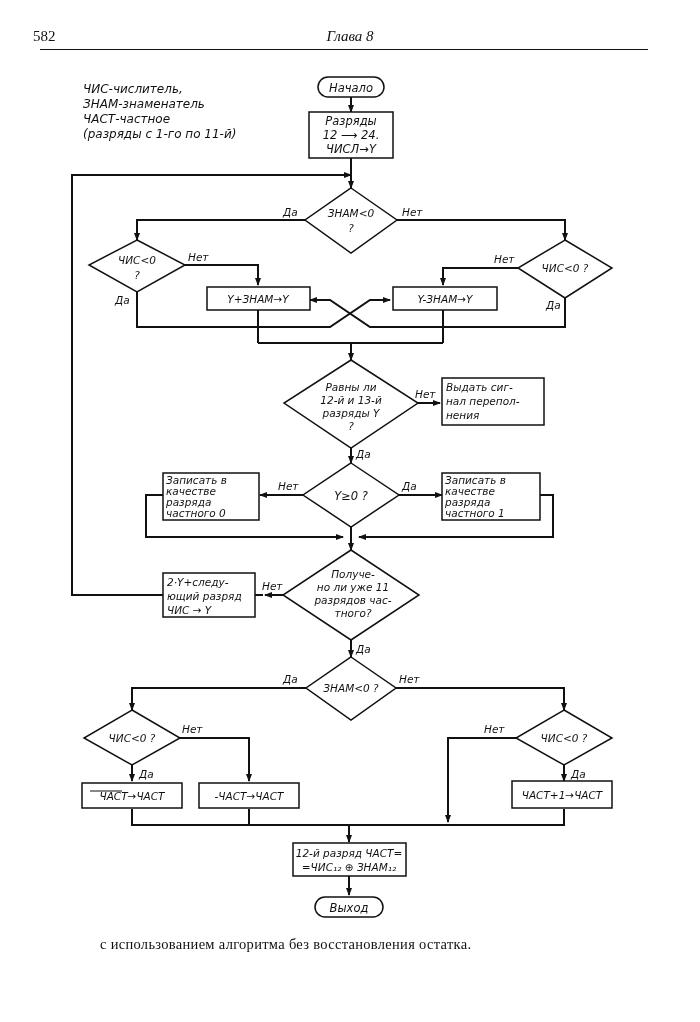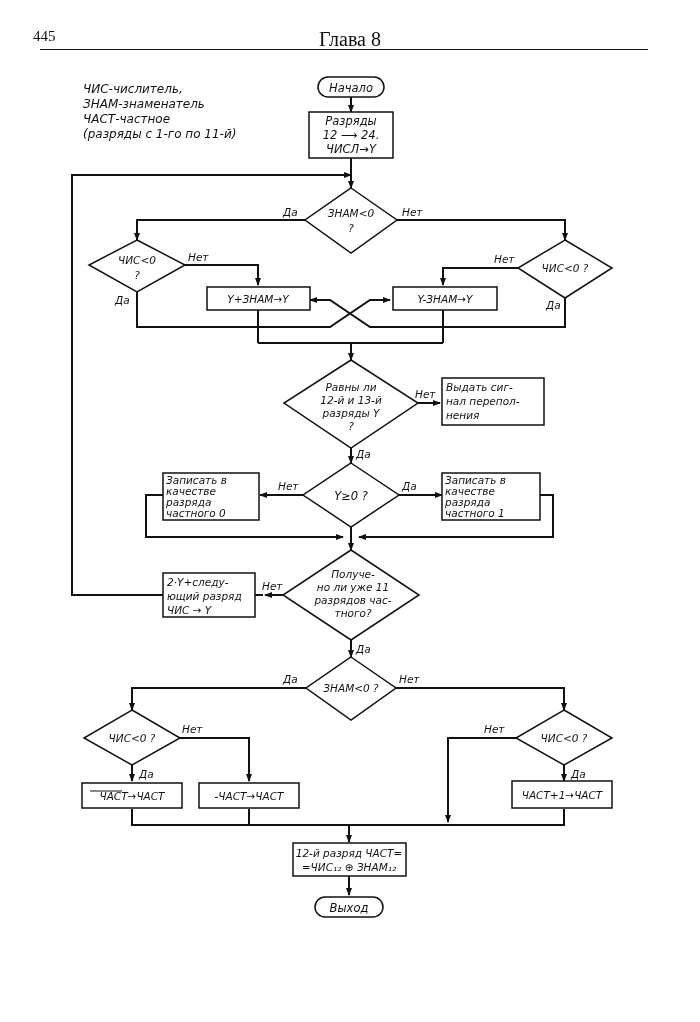--- a/index.html
+++ b/index.html
@@ -1,32 +1,32 @@
 <!DOCTYPE html>
 <html><head>
 <meta charset="utf-8">
 <style>
   html, body { margin: 0; padding: 0; background: #fff; }
   body { width: 700px; height: 1022px; position: relative; overflow: hidden; font-family: "DejaVu Serif", serif; color: #111; }
   .hdr-num { position: absolute; left: 33px; top: 28px; font-size: 15px; font-family: "Liberation Serif", serif; }
-  .hdr-title { position: absolute; left: 0; width: 700px; text-align: center; top: 28px; font-size: 20px; font-family: "Liberation Serif", serif; }
+  .hdr-title { position: absolute; left: 0; width: 700px; text-align: center; top: 28px; font-size: 15px; font-style: italic; font-family: "Liberation Serif", serif; }
   .hdr-rule { position: absolute; left: 40px; top: 49px; width: 608px; height: 1px; background: #111; }
   svg { position: absolute; left: 0; top: 0; }
   .t { font-family: "DejaVu Sans", sans-serif; font-style: italic; font-size: 11.5px; fill: #111; }
   .ts { font-family: "DejaVu Sans", sans-serif; font-style: italic; font-size: 10.5px; fill: #111; }
   .legend { font-family: "DejaVu Sans", sans-serif; font-style: italic; font-size: 12px; fill: #111; }
   .ln { stroke: #111; stroke-width: 2; fill: none; }
   .bx { stroke: #111; stroke-width: 1.5; fill: #fff; }
   .caption { position: absolute; left: 40px; width: 620px; top: 935px; font-family: "Liberation Serif", serif; font-size: 14.5px; line-height: 19px; letter-spacing: 0.3px; }
   .caption .l2 { padding-left: 60px; display: block; }
 </style>
 </head>
 <body>
 
-<div class="hdr-num">445</div>
+<div class="hdr-num">582</div>
 <div class="hdr-title">Глава 8</div>
 <div class="hdr-rule"></div>
 
 <svg width="700" height="1022">
   <defs>
     <marker id="ar" markerWidth="8" markerHeight="8" refX="7" refY="4" orient="auto" markerUnits="userSpaceOnUse">
       <path d="M0,1 L8,4 L0,7 Z" fill="#111"></path>
     </marker>
   </defs>
 
@@ -224,13 +224,14 @@
     <text class="ts" x="349" y="871" text-anchor="middle">=ЧИС₁₂ ⊕ ЗНАМ₁₂</text>
   </g>
 
   <g>
     <rect class="bx" x="315" y="897" width="68" height="20" rx="10" stroke-width="2"></rect>
     <text class="t" x="349" y="912" text-anchor="middle">Выход</text>
   </g>
 </svg>
 
 <div class="caption">
+  <span class="l2">с использованием алгоритма без восстановления остатка.</span>
 </div>
 
 </body></html>

